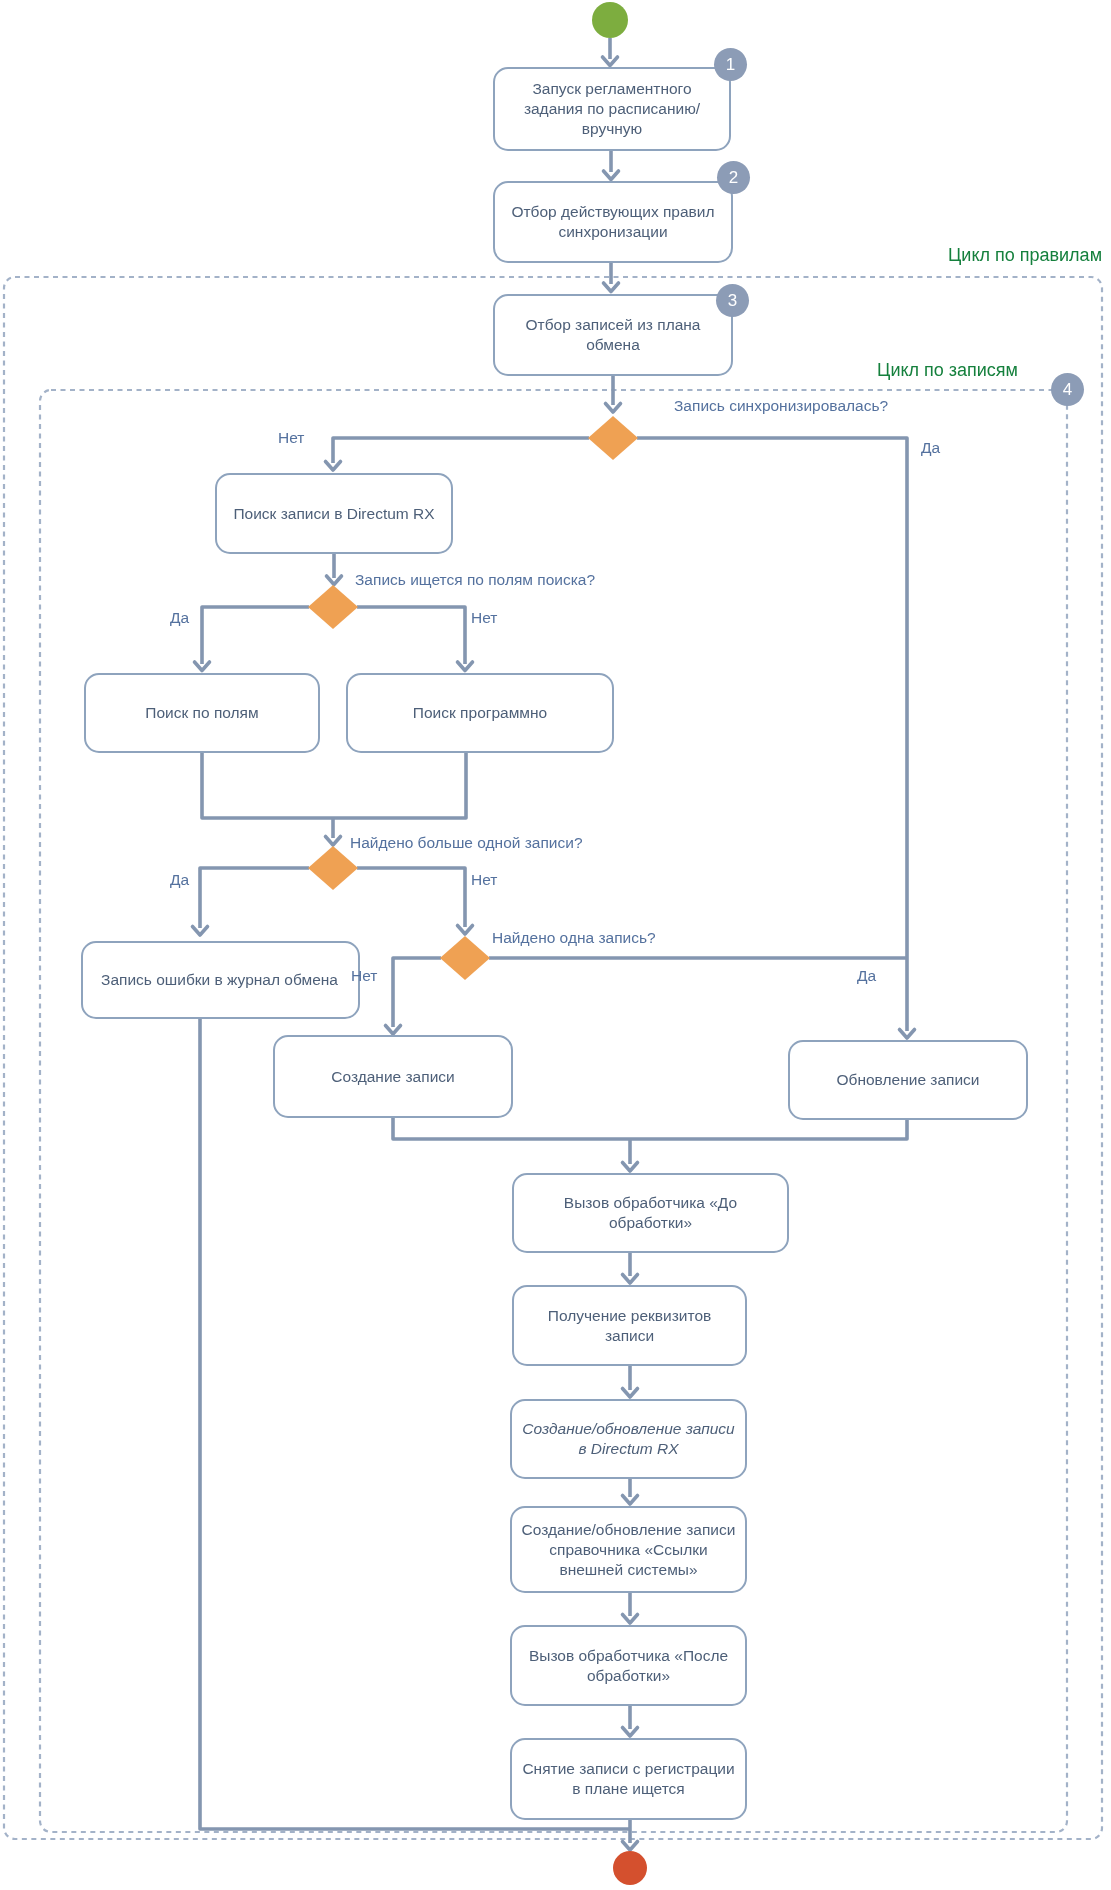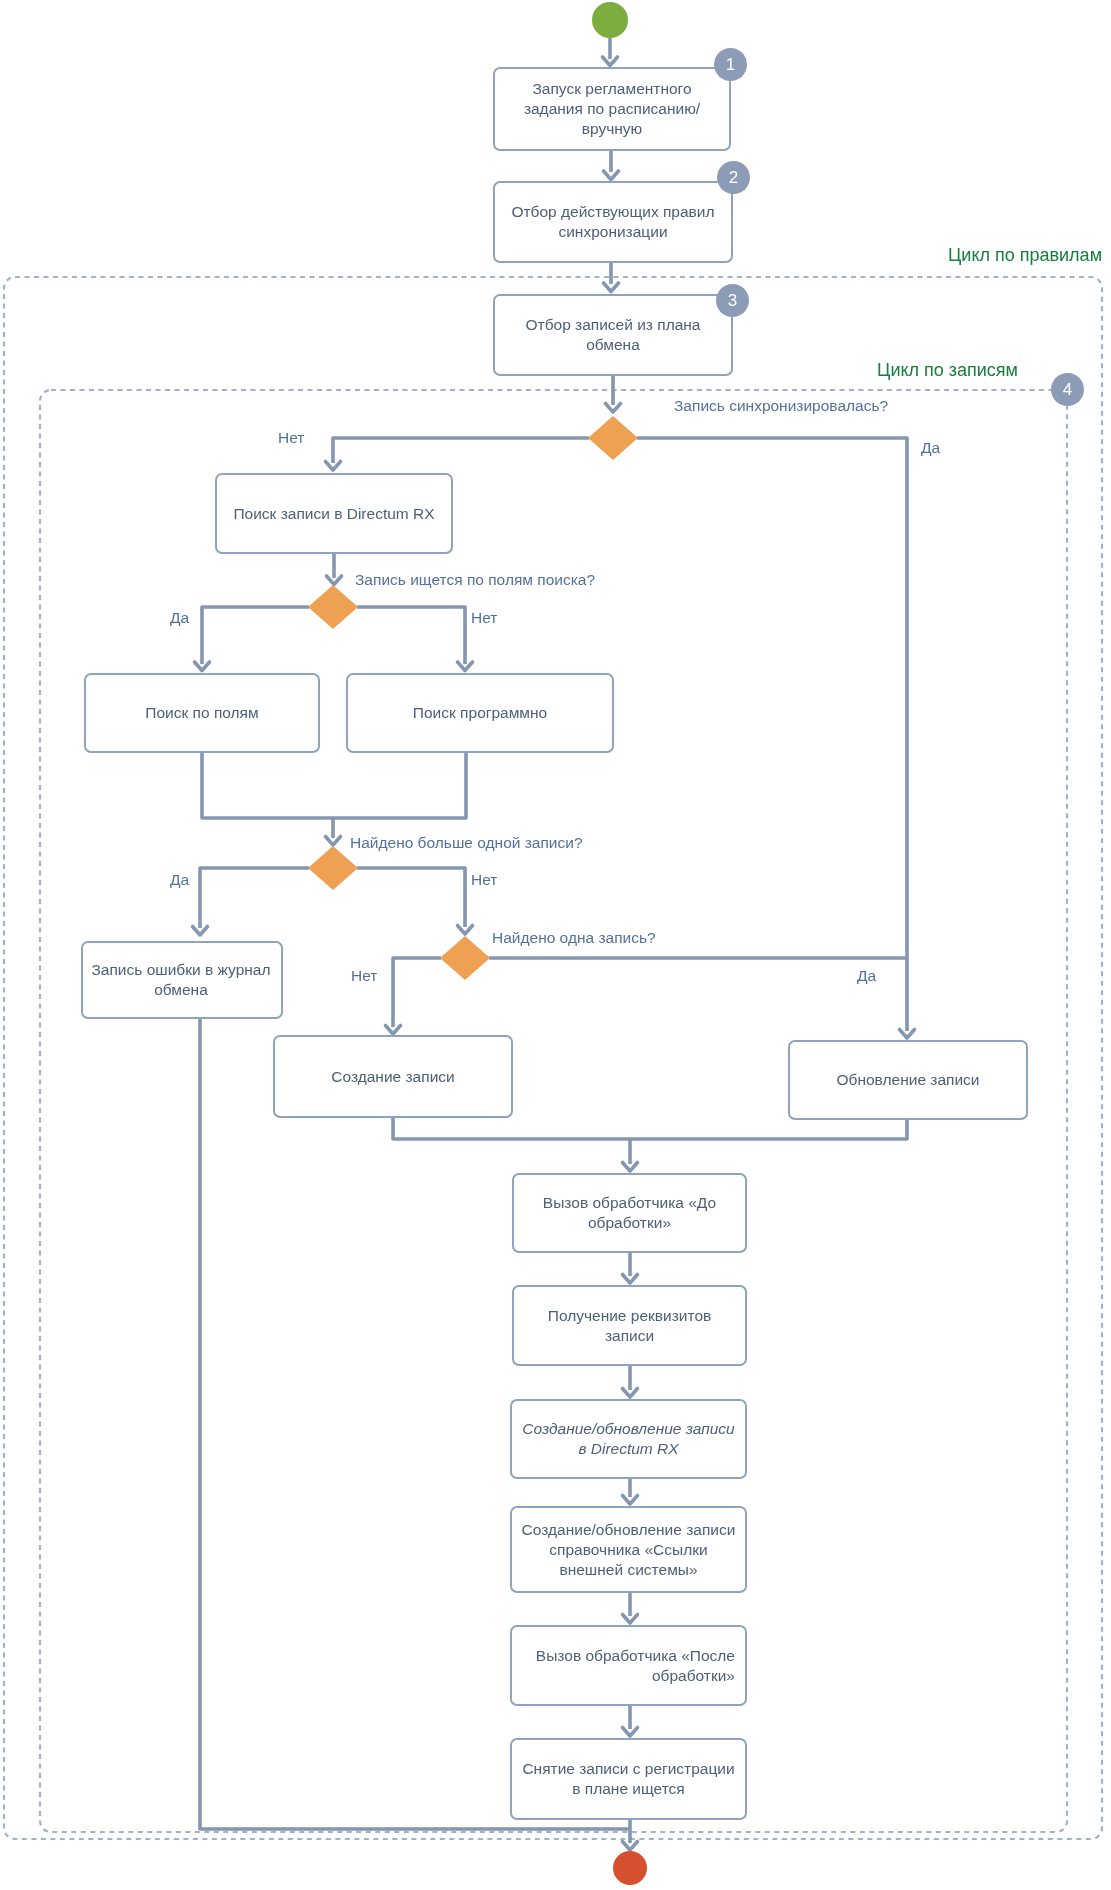--- a/index.html
+++ b/index.html
@@ -3,21 +3,21 @@
 <meta charset="utf-8">
 <style>
   html,body{margin:0;padding:0;background:#ffffff;}
   #canvas{
     position:relative;width:1111px;height:1890px;background:#ffffff;
     font-family:"Liberation Sans","DejaVu Sans",sans-serif;overflow:hidden;
   }
   #connectors{position:absolute;left:0;top:0;z-index:1;}
   .box{
     position:absolute;z-index:2;background:#ffffff;
-    border:2px solid #8ea3bd;border-radius:7px;
+    border:2px solid #8ea3bd;border-radius:15px;
     display:flex;align-items:center;justify-content:center;text-align:center;
     color:#4d5f78;font-size:15.5px;line-height:20px;padding:4px 10px;
     box-sizing:border-box;
   }
   .badge{
     position:absolute;z-index:3;width:33px;height:33px;border-radius:50%;
     background:#8c9cb6;color:#ffffff;font-size:17px;
     display:flex;align-items:center;justify-content:center;
   }
   .qlabel{
@@ -105,28 +105,28 @@
 
   <div id="start-circle" class="circle"></div>
   <div id="end-circle" class="circle"></div>
 
   <div class="box" style="left:493px;top:67px;width:238px;height:84px;">Запуск регламентного задания по расписанию/вручную</div>
   <div class="box" style="left:493px;top:181px;width:240px;height:82px;">Отбор действующих правил синхронизации</div>
   <div class="box" style="left:493px;top:294px;width:240px;height:82px;">Отбор записей из плана обмена</div>
   <div class="box" style="left:215px;top:473px;width:238px;height:81px;">Поиск записи в Directum RX</div>
   <div class="box" style="left:84px;top:673px;width:236px;height:80px;">Поиск по полям</div>
   <div class="box" style="left:346px;top:673px;width:268px;height:80px;">Поиск программно</div>
-  <div class="box" style="left:81px;top:941px;width:202px;height:78px;padding-left:8px;">Запись ошибки в журнал обмена</div>
+  <div class="box" style="left:81px;top:941px;width:279px;height:78px;padding-left:8px;">Запись ошибки в журнал обмена</div>
   <div class="box" style="left:273px;top:1035px;width:240px;height:83px;">Создание записи</div>
   <div class="box" style="left:788px;top:1040px;width:240px;height:80px;">Обновление записи</div>
-  <div class="box" style="left:512px;top:1173px;width:235px;height:80px;">Вызов обработчика «До обработки»</div>
+  <div class="box" style="left:512px;top:1173px;width:277px;height:80px;">Вызов обработчика «До обработки»</div>
   <div class="box" style="left:512px;top:1285px;width:235px;height:81px;">Получение реквизитов записи</div>
   <div class="box" style="left:510px;top:1399px;width:237px;height:80px;font-style:italic;">Создание/обновление записи в Directum RX</div>
   <div class="box" style="left:510px;top:1506px;width:237px;height:87px;padding:11px 8px;">Создание/обновление записи справочника «Ссылки внешней системы»</div>
-  <div class="box" style="left:510px;top:1625px;width:237px;height:81px;text-align:right;">Вызов обработчика «После обработки»</div>
+  <div class="box" style="left:510px;top:1625px;width:237px;height:81px;">Вызов обработчика «После обработки»</div>
   <div class="box" style="left:510px;top:1738px;width:237px;height:82px;">Снятие записи с регистрации в плане ищется</div>
 
   <div class="badge" style="left:714px;top:48px;">1</div>
   <div class="badge" style="left:717px;top:161px;">2</div>
   <div class="badge" style="left:716px;top:284px;">3</div>
   <div class="badge" style="left:1051px;top:373px;">4</div>
 
   <div class="loop-label" style="right:9px;top:245px;">Цикл по правилам</div>
   <div class="loop-label" style="right:93px;top:360px;">Цикл по записям</div>
 

